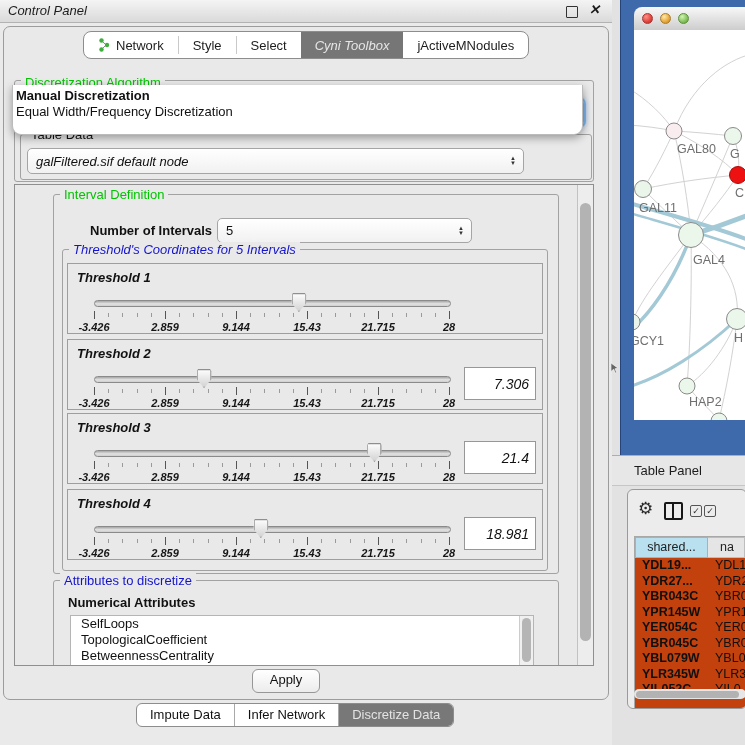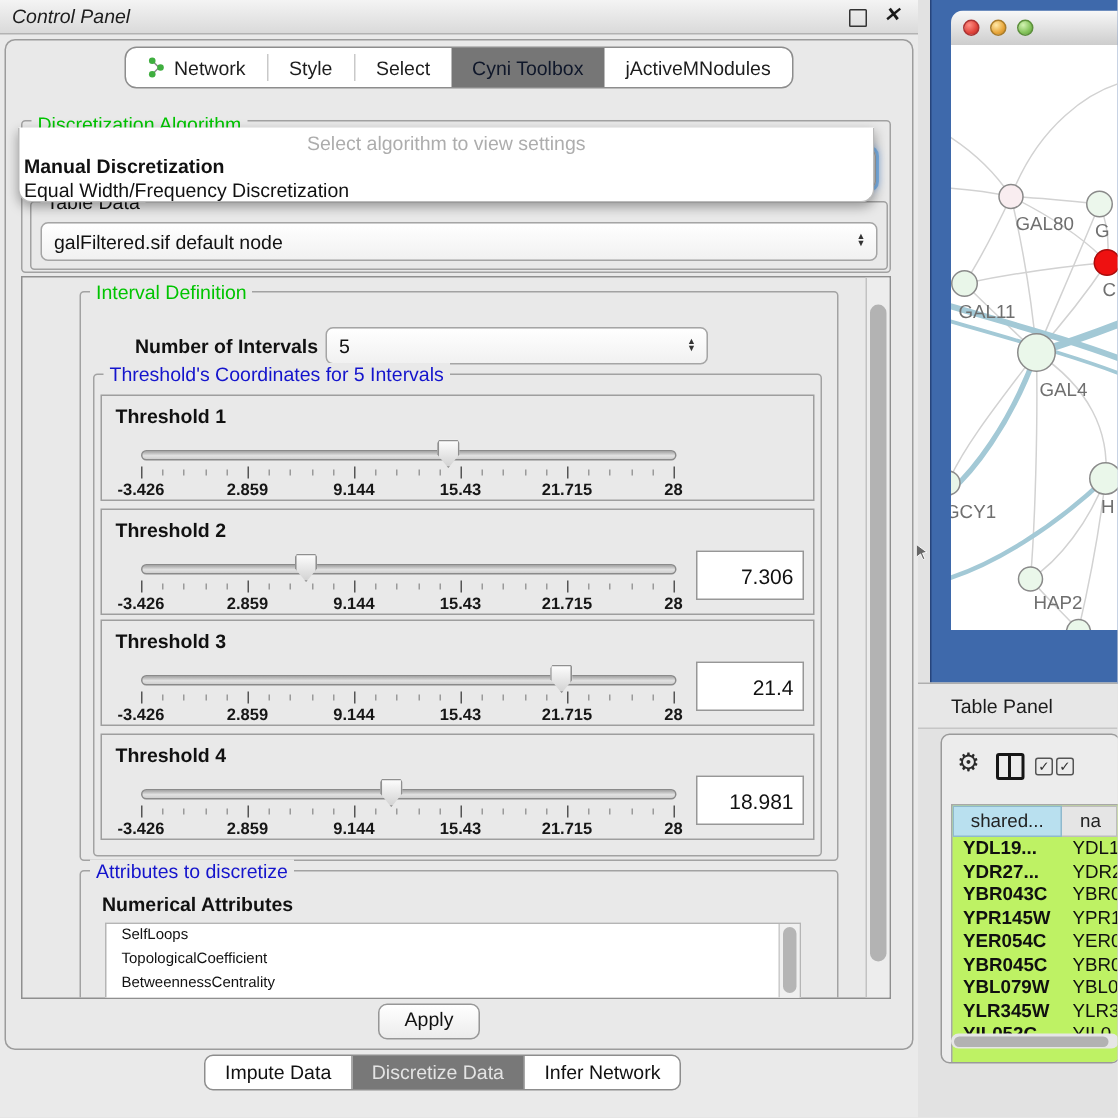--- a/index.html
+++ b/index.html
@@ -14,21 +14,21 @@
     background:linear-gradient(#f4f4f4,#dadada);border-bottom:1px solid #b2b2b2;font-style:italic;}
   .cp-title{position:absolute;left:8px;top:3px;font-size:13px;color:#1c1c1c;}
   .float-icon{position:absolute;right:34px;top:6px;width:10px;height:10px;border:1.5px solid #333;border-radius:1px;}
   .close-icon{position:absolute;right:12px;top:2px;font-size:13px;font-weight:bold;color:#1a1a1a;}
   .cp-outer{position:absolute;left:3px;top:26px;width:604px;height:672px;
     border:1px solid #9c9c9c;border-radius:7px;background:#e9e9e9;}
   
   .tabstrip{position:absolute;left:83px;top:31px;height:26px;display:flex;align-items:stretch;
     background:#fff;border:1px solid #8d8d8d;border-radius:8px;overflow:hidden;z-index:6;}
   .tab{display:flex;align-items:center;gap:5px;padding:0 14px;font-size:13px;color:#1d1d1d;white-space:nowrap;}
-  .tab.sel{background:#767676;color:#0f172a;}
+  .tab.sel{background:#767676;color:#e5e5e5;font-style:italic;}
   .tabsep{width:1px;background:#c9c9c9;margin:4px 0;}
   
   .group{position:absolute;border:1px solid #a2a2a2;border-radius:3px;}
   .chip{position:absolute;top:-8px;left:6px;background:#e9e9e9;padding:0 4px;font-size:13px;white-space:nowrap;}
   .chip.green{color:#00c400;}
   .chip.blue{color:#1414cc;}
   .chip.black{color:#111;}
   
   .combo{position:absolute;background:linear-gradient(#ffffff,#f1f1f1);
     border:1px solid #a5a5a5;border-radius:5px;font-size:13px;color:#111;
@@ -63,21 +63,21 @@
   .tick.major{top:0;height:8px;background:#555;}
   .scale-labels{position:absolute;left:0;top:21px;width:100%;height:12px;}
   .scale-labels span{position:absolute;transform:translateX(-50%);font-size:11px;font-weight:bold;color:#161616;white-space:nowrap;}
   .valuebox{position:absolute;left:396px;top:27px;width:72px;height:33px;background:#fff;
     border:1px solid #979797;font-size:14px;color:#111;text-align:right;
     line-height:33px;padding-right:6px;box-sizing:border-box;}
   
   .attr-title{position:absolute;left:14px;top:14px;font-size:13px;font-weight:bold;color:#111;}
   .attr-list{position:absolute;left:16px;top:34px;width:462px;height:220px;background:#fff;
     border:1px solid #b5b5b5;overflow:hidden;}
-  .attr-item{font-size:10px;color:#111;line-height:16px;padding-left:10px;}
+  .attr-item{font-size:13px;color:#111;line-height:16px;padding-left:10px;}
   .attr-scroll{position:absolute;right:0;top:0;width:13px;height:100%;background:#f0f0f0;border-left:1px solid #ccc;}
   .attr-scroll .vthumb{position:absolute;left:1.5px;top:2px;width:9px;height:44px;background:#b5b5b5;border-radius:5px;}
   
   .apply-btn{position:absolute;left:252px;top:669px;width:66px;height:22px;
     background:linear-gradient(#ffffff,#ececec);border:1px solid #979797;border-radius:6px;
     font-size:13px;color:#111;text-align:center;line-height:20px;}
   .bottom-tabs{position:absolute;left:136px;top:703px;height:22px;display:flex;
     background:#fff;border:1px solid #8d8d8d;border-radius:6px;overflow:hidden;z-index:3;}
   .btab{padding:0 13px;font-size:13px;color:#111;line-height:21px;white-space:nowrap;border-right:1px solid #a9a9a9;}
   .btab:last-child{border-right:none;}
@@ -97,21 +97,21 @@
   .tp-titlebar{position:absolute;left:612px;top:455px;width:133px;height:29px;background:#e7e7e7;
     border-top:1px solid #aeaeae;border-bottom:1px solid #c6c6c6;}
   .tp-title{position:absolute;left:22px;top:7px;font-size:13px;color:#1c1c1c;}
   .tp-window{position:absolute;left:627px;top:489px;width:118px;height:218px;background:#ececec;
     border:1px solid #9a9a9a;border-radius:6px;overflow:hidden;}
   .gear{position:absolute;left:10px;top:8px;font-size:17px;color:#2a2a2a;}
   .split-icon{position:absolute;left:36px;top:12px;width:15px;height:14px;border:2px solid #161616;border-radius:2px;}
   .split-icon::after{content:"";position:absolute;left:6px;top:0;width:2px;height:14px;background:#161616;}
   .chk{position:absolute;top:15px;width:10px;height:10px;border:1.2px solid #555;border-radius:2px;
     font-size:9px;line-height:10px;text-align:center;color:#333;}
-  .tp-table{position:absolute;left:6px;top:46px;width:112px;height:192px;background:#bef264;border:1px solid #a8a8a8;
+  .tp-table{position:absolute;left:6px;top:46px;width:112px;height:192px;background:#c2410c;border:1px solid #a8a8a8;
     overflow:hidden;box-sizing:border-box;}
   .thead{display:flex;height:21px;}
   .th1{width:73px;background:#b9e0ef;border:1px solid #8fb9cd;box-sizing:border-box;
     font-size:12.5px;color:#222;text-align:center;line-height:19px;}
   .th2{flex:1;background:#e5e5e5;border:1px solid #bdbdbd;border-left:none;box-sizing:border-box;
     font-size:12.5px;color:#222;padding-left:12px;line-height:19px;}
   .trow{display:flex;height:15.5px;font-size:12.5px;color:#101010;line-height:15.5px;}
   .tc1{width:73px;padding-left:7px;box-sizing:border-box;white-space:nowrap;overflow:hidden;font-weight:bold;}
   .tc2{flex:1;padding-left:7px;white-space:nowrap;overflow:hidden;}
   .hscroll{position:absolute;left:6px;top:199px;width:112px;height:10px;background:#e6e6e6;border-radius:5px;}
@@ -162,49 +162,48 @@
   </div>
   <div class="combo focused" style="left:24px;top:99px;width:560px;height:27px;z-index:2;">
     <span class="arrows">
         <span>▲</span>
         <span>▼</span>
       </span>
   </div>
 
   <div class="group" style="left:20px;top:134px;width:570px;height:44px;">
     <span class="chip black">Table Data</span>
-    <div class="combo" style="left:6px;top:13px;width:558px;height:26px;">
+    <div class="combo" style="left:6px;top:13px;width:497px;height:26px;font-style:italic;">
       <span>galFiltered.sif default node</span>
       <span class="arrows">
           <span>▲</span>
           <span>▼</span>
         </span>
     </div>
   </div>
 
   <div class="popup">
-    <div class="prompt">Select algorithm to view settings</div>
     <div class="opt bold">Manual Discretization</div>
     <div class="opt">Equal Width/Frequency Discretization</div>
   </div>
 
   <div class="scrollpanel">
 
     <div class="group" style="left:38px;top:9px;width:504px;height:378px;">
       <span class="chip green">Interval Definition</span>
       <span style="position:absolute;left:36px;top:28px;font-size:13px;font-weight:bold;color:#111;">Number of Intervals</span>
       <div class="combo" style="left:163px;top:23px;width:255px;height:25px;">
         <span>5</span>
         <span class="arrows">
             <span>▲</span>
             <span>▼</span>
           </span>
       </div>
 
-      <div class="group" style="left:8px;top:54px;width:484px;height:320px;">
+      <div class="group" style="left:8px;top:54px;width:484px;height:320px;font-style:italic;">
         <span class="chip blue">Threshold's Coordinates for 5 Intervals</span>
 
         <div class="thr" style="top:13px;">
           <span class="thr-label">Threshold 1</span>
           <div class="slider">
             <div class="track"></div>
             <div class="thumb" style="left: 57.7197%;"></div>
             <div class="ticks">
                 <div class="tick major" style="left: 0%;"></div>
                 <div class="tick" style="left: 4%;"></div>
@@ -396,22 +395,22 @@
 
     <div class="vscroll">
       <div class="vthumb"></div>
     </div>
   </div>
 
   <div class="apply-btn">Apply</div>
 
   <div class="bottom-tabs">
     <div class="btab">Impute Data</div>
+    <div class="btab">Infer Network</div>
     <div class="btab sel">Discretize Data</div>
-    <div class="btab">Infer Network</div>
   </div>
 </div>
 
 <div class="net-window">
   <div class="net-titlebar">
     <span class="light red"></span>
     <span class="light yellow"></span>
     <span class="light green"></span>
   </div>
   <div class="net-canvas">

